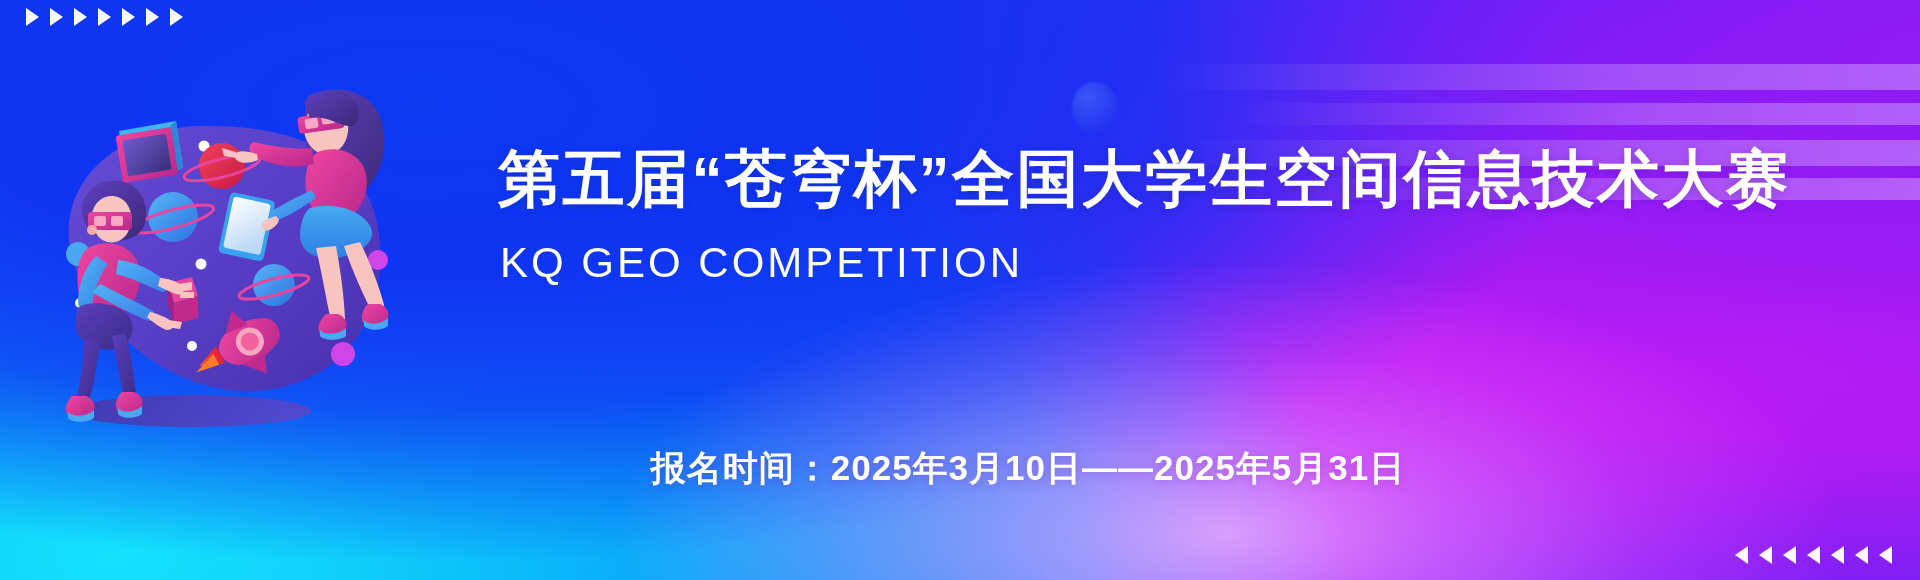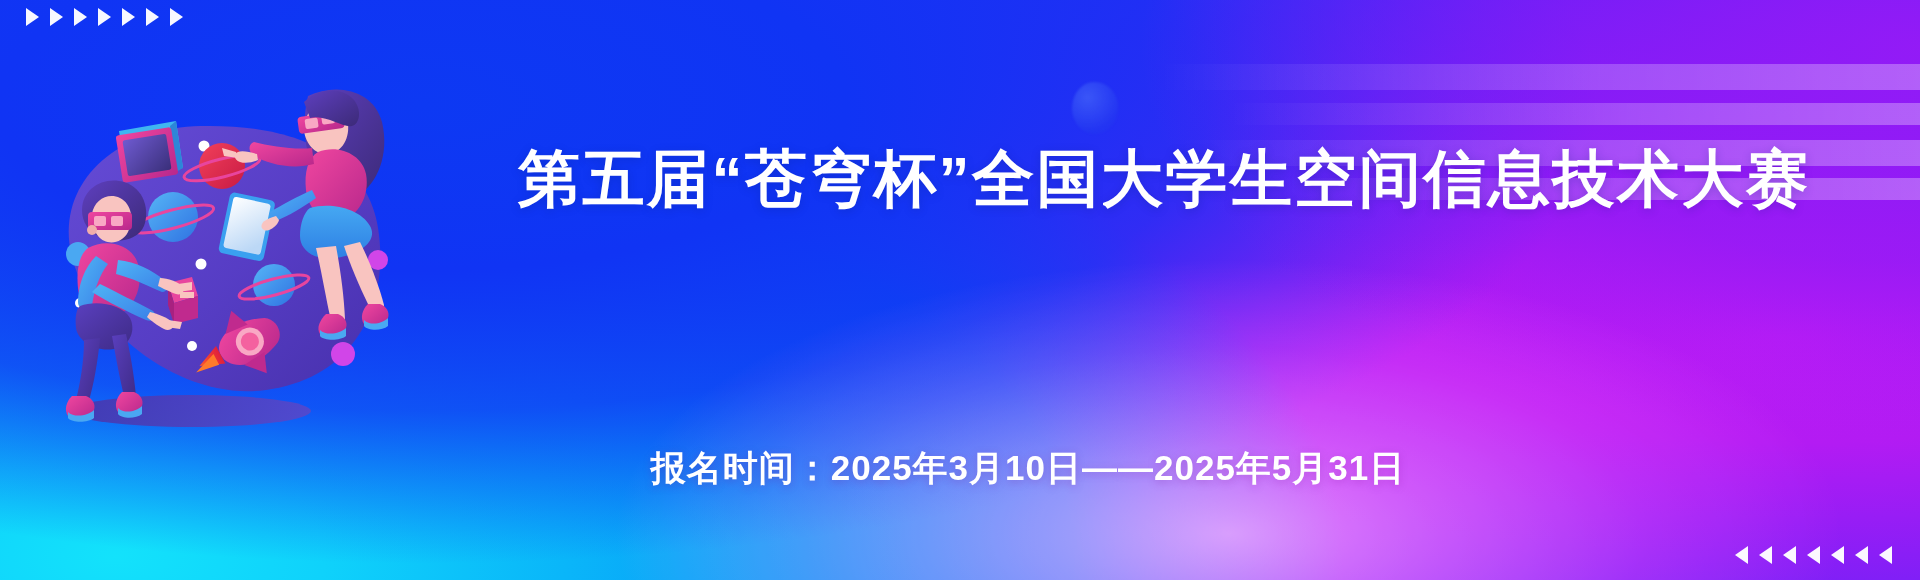--- a/index.html
+++ b/index.html
@@ -90,21 +90,20 @@
   
   .headline{
     position:absolute; left:498px; top:148px;
     color:#fff;
     font-size:62px;
     font-weight:700;
     letter-spacing:2.5px;
     line-height:1;
     white-space:nowrap;
     text-shadow:0 2px 10px rgba(10,30,120,0.22);
-    margin-left:20px;
   }
   .subhead{
     position:absolute; left:500px; top:242px;
     color:#ffffff;
     font-size:42px;
     font-weight:400;
     letter-spacing:3px;
     line-height:1;
     white-space:nowrap;
   }
@@ -335,15 +334,16 @@
 
         <path d="M46 318 C40 324 38 332 42 338 C48 344 64 340 68 332 C70 326 66 320 60 318 Z" fill="url(#pinkG)"></path>
         <path d="M42 334 C48 340 62 338 68 332 L68 340 C62 345 46 345 42 340 Z" fill="#4aa8f2"></path>
         <path d="M96 314 C90 320 88 328 92 334 C98 340 112 336 116 328 C118 322 114 316 108 314 Z" fill="url(#pinkG)"></path>
         <path d="M92 330 C98 336 110 334 116 328 L116 336 C110 341 96 341 92 336 Z" fill="#4aa8f2"></path>
       </g>
     </svg>
   </div>
 
   <div class="headline">第五届“苍穹杯”全国大学生空间信息技术大赛</div>
+  <div class="subhead">KQ GEO  COMPETITION</div>
   <div class="dateline">报名时间：2025年3月10日——2025年5月31日</div>
 
 </div>
 
 </body></html>

